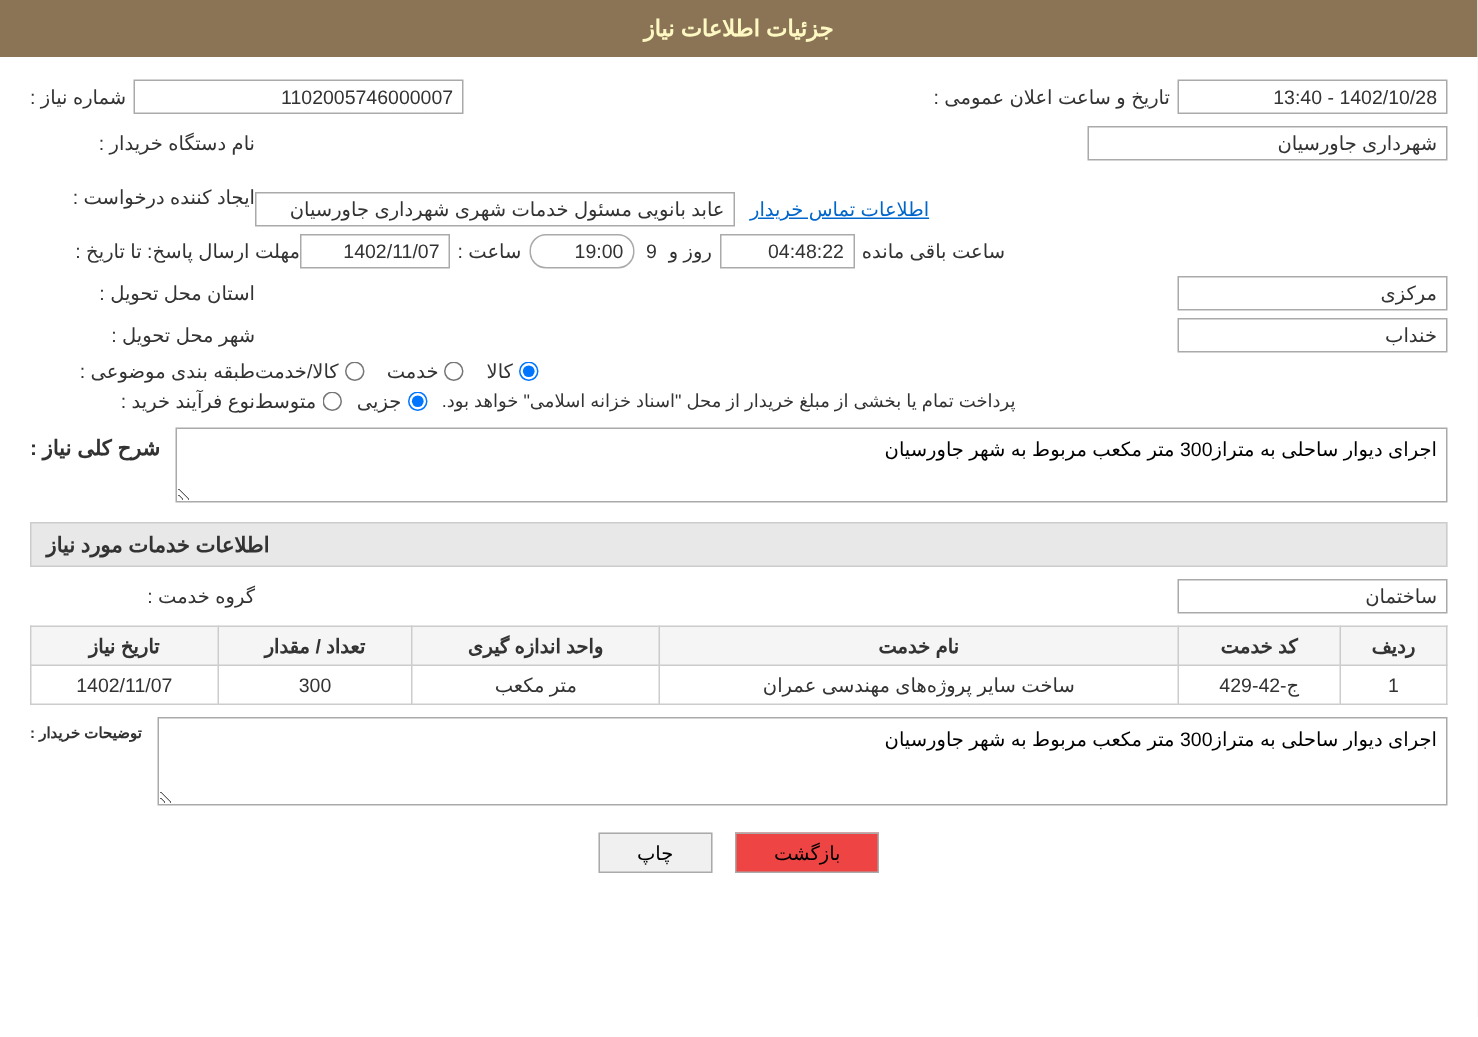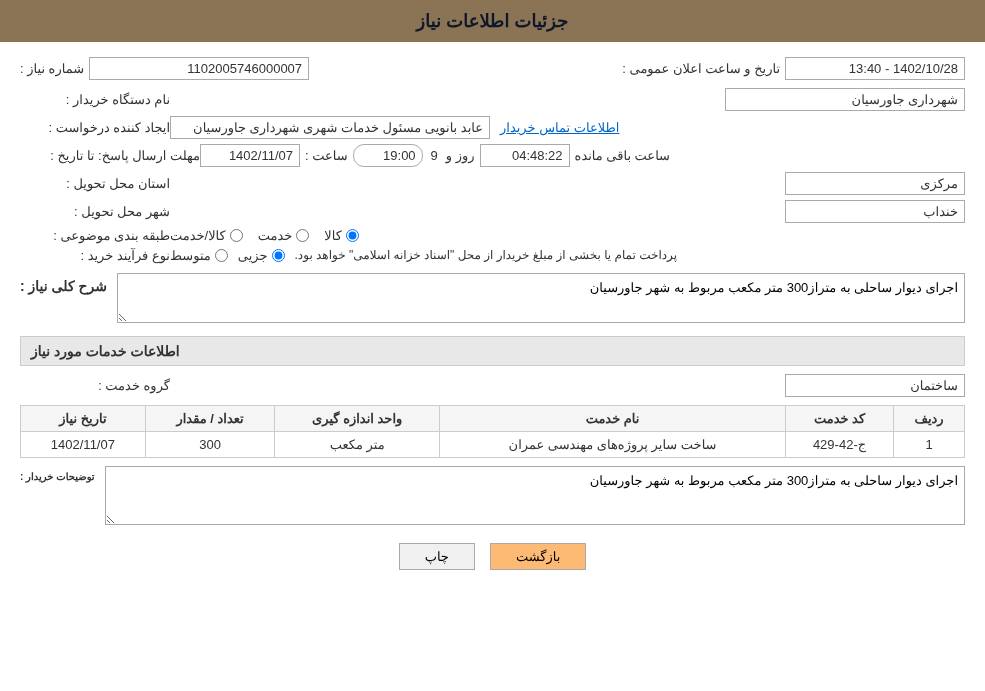--- a/index.html
+++ b/index.html
@@ -11,24 +11,24 @@
       color: #333;
     }
     .page-wrapper {
       max-width: 985px;
       margin: 0 auto;
       background: #fff;
       min-height: 691px;
     }
     .header-bar {
       background: #8B7355;
-      color: #0f172a;
+      color: #fef9c3;
       text-align: center;
       padding: 10px 20px;
-      font-size: 18px;
+      font-size: 15px;
       font-weight: bold;
     }
     .main-content {
       padding: 15px 20px;
     }
     .input-box {
       border: 1px solid #aaa;
       padding: 3px 6px;
       background: white;
       text-align: right;
@@ -110,21 +110,21 @@
       padding: 5px 25px;
       border: 1px solid #aaa;
       cursor: pointer;
       font-size: 13px;
       font-family: Tahoma, Arial, sans-serif;
     }
     .btn-print {
       background: #f0f0f0;
     }
     .btn-back {
-      background: #fdba74;
+      background: #ef4444;
     }
     .info-row {
       display: flex;
       align-items: center;
       margin-bottom: 5px;
       flex-direction: row-reverse;
     }
     .info-label {
       width: 150px;
       text-align: right;
@@ -163,21 +163,21 @@
 
     <div class="info-row">
       <span class="info-label">نام دستگاه خریدار :</span>
       <div class="info-value">
         <div class="input-box" style="width:240px;">شهرداری جاورسیان</div>
       </div>
     </div>
 
     <div class="info-row">
       <span class="info-label">ایجاد کننده درخواست :</span>
-      <div class="info-value" style="display:flex; align-items:center; gap:10px; flex-direction:row-reverse;">
+      <div class="info-value" style="display:flex; align-items:center; gap:10px; flex-direction:row-reverse;margin-top:16px;">
         <div class="input-box" style="width:320px;">عابد بانویی مسئول خدمات شهری شهرداری جاورسیان</div>
         <span class="link-blue">اطلاعات تماس خریدار</span>
       </div>
     </div>
 
     <div class="info-row">
       <span class="info-label" style="width:180px;">مهلت ارسال پاسخ: تا تاریخ :</span>
       <div class="info-value">
         <div class="date-time-row">
           <div class="input-box input-small">1402/11/07</div>

